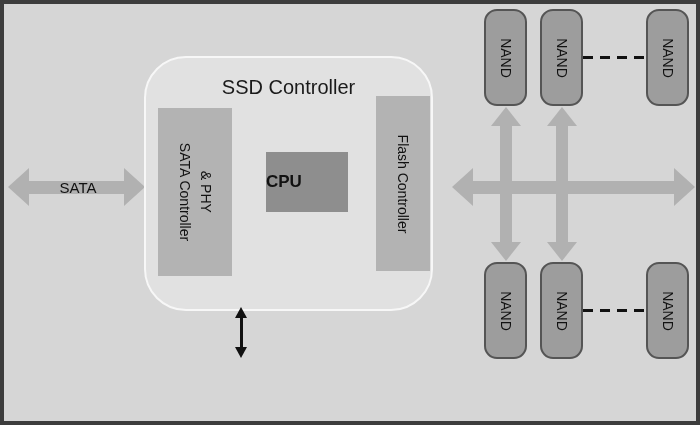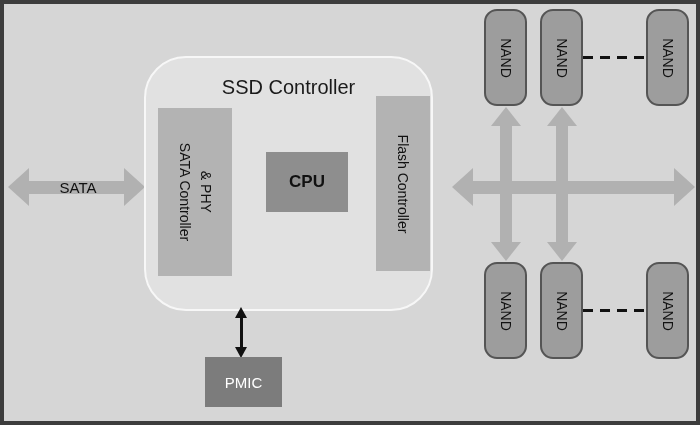--- a/index.html
+++ b/index.html
@@ -16,21 +16,21 @@
          border:4px solid var(--frame);overflow:hidden;color:var(--text);}
 
   
   .ssd-box{position:absolute;left:140px;top:52px;width:289px;height:255px;
            background:var(--controller-fill);border:2px solid var(--controller-border);
            border-radius:42px;}
   .ssd-title{position:absolute;top:18px;left:0;width:100%;text-align:center;
              font-size:20px;color:#1a1a1a;}
   .gray-block{position:absolute;background:var(--block-fill);}
   .cpu-block{position:absolute;background:var(--cpu-fill);display:flex;
-             align-items:center;justify-content:center;font-weight:bold;font-size:17px;}
+             align-items:center;justify-content:flex-start;font-weight:bold;font-size:17px;}
   .pmic-block{position:absolute;background:var(--pmic-fill);display:flex;
               align-items:center;justify-content:center;font-size:15px;color:var(--pmic-text);}
   .nand-chip{position:absolute;width:43px;height:97px;background:var(--nand-fill);
              border:2px solid var(--nand-border);border-radius:13px;}
 
   
   .vlabel{position:absolute;left:50%;top:50%;transform:translate(-50%,-50%);
           writing-mode:vertical-rl;text-orientation:mixed;white-space:nowrap;
           font-size:14px;color:var(--text);}
   .vlabel2{position:absolute;left:50%;top:50%;transform:translate(-50%,-50%);
@@ -121,23 +121,20 @@
 
   <div class="gray-block" style="left:372px;top:92px;width:54px;height:175px;">
     <div class="vlabel">Flash Controller</div>
   </div>
 
   <div class="pmic-arrow" style="left:227px;top:303px;width:20px;height:51px;">
     <div class="pa-body"></div>
     <div class="pa-head-t"></div>
     <div class="pa-head-b"></div>
   </div>
-  <div class="pmic-block" style="left:201px;top:353px;width:77px;height:50px;">
-    <span>PMIC</span>
-  </div>
 
   <div class="nand-chip" style="left:480px;top:5px;">
     <div class="vlabel">NAND</div>
   </div>
   <div class="nand-chip" style="left:536px;top:5px;">
     <div class="vlabel">NAND</div>
   </div>
   <div class="dash" style="left:579px;top:52px;width:63px;"></div>
   <div class="nand-chip" style="left:642px;top:5px;">
     <div class="vlabel">NAND</div>

